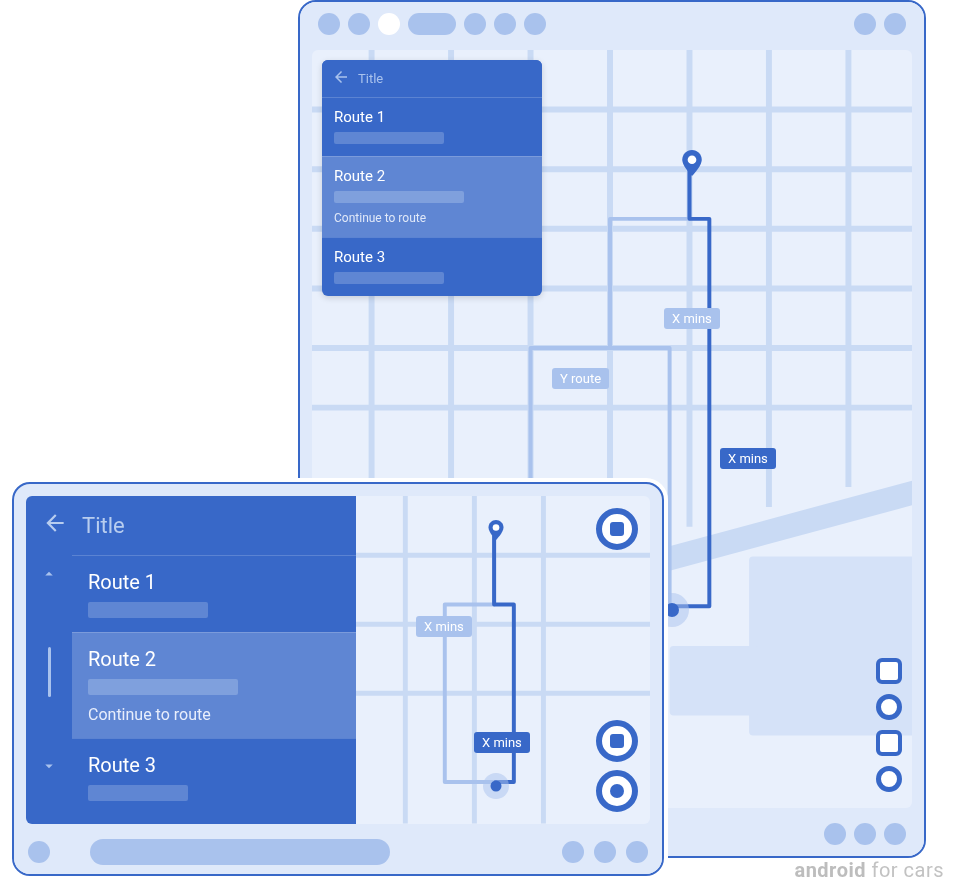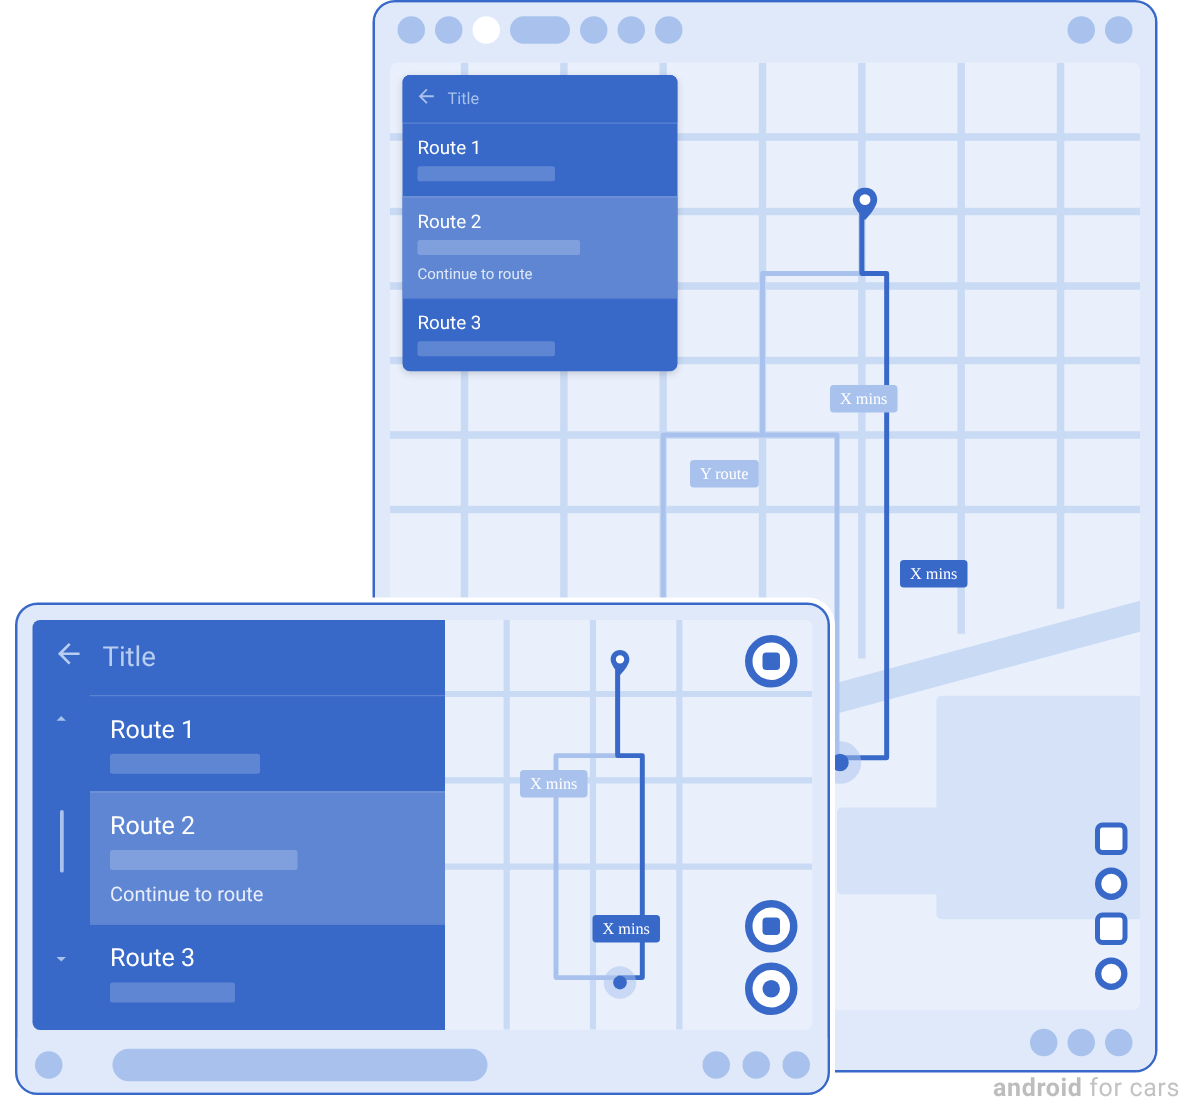--- a/index.html
+++ b/index.html
@@ -60,21 +60,20 @@
 
   .route-path { stroke:#3868c8; stroke-width:4; fill:none; stroke-linejoin:round; }
   .route-alt  { stroke:#a9c2ed; stroke-width:4; fill:none; stroke-linejoin:round; }
 
   .badge-solid, .badge-light {
     position:absolute;
     font-size:13px;
     padding: 3px 8px;
     border-radius:3px;
     white-space:nowrap;
-    font-family:Liberation Serif, serif;
   }
   .badge-solid { background:#3868c8; color:#fff; }
   .badge-light { background:#a9c2ed; color:#fff; }
 
   .pin {
     position:absolute;
     width:26px; height:26px;
     transform: translate(-50%,-100%);
   }
   .pin svg { width:100%; height:100%; }

